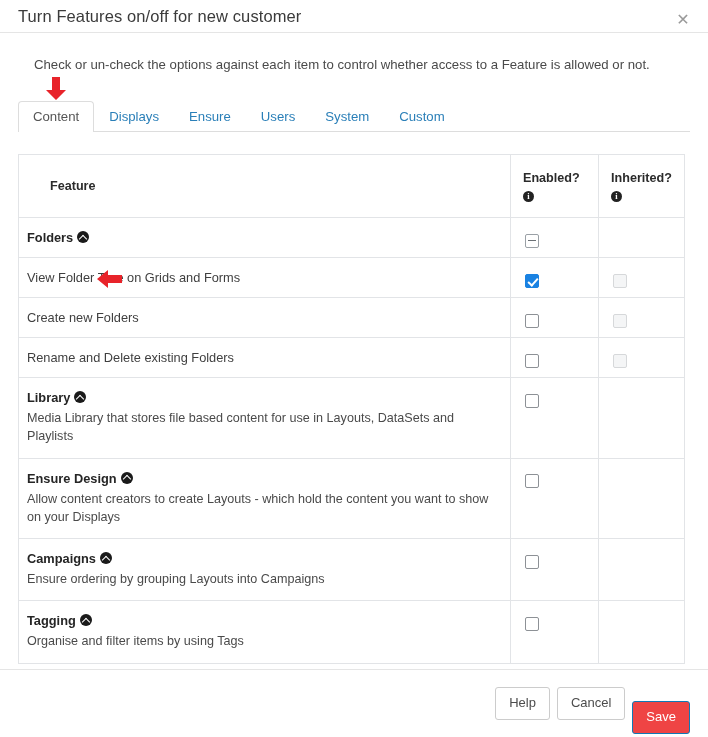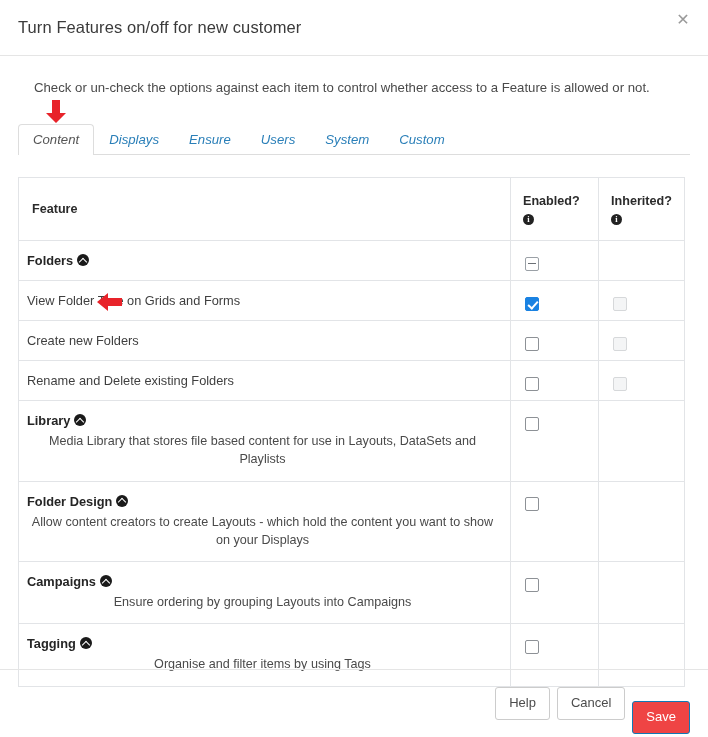--- a/index.html
+++ b/index.html
@@ -8,21 +8,21 @@
     width: 708px; height: 737px;
     background: #ffffff;
     font-family: "Liberation Sans", sans-serif;
     color: #333333;
     overflow: hidden;
   }
 
   
   .modal-header {
     position: relative;
-    height: 56px;
+    height: 33px;
     border-bottom: 1px solid #e5e5e5;
     display: flex;
     align-items: center;
     padding: 0 18px;
   }
   .modal-title {
     font-size: 16.5px;
     font-weight: 400;
     color: #3b3b3b;
     letter-spacing: 0.1px;
@@ -55,21 +55,20 @@
   }
 
   
   .tabs-wrap { position: relative; margin-top: 27px; }
   .tabs {
     display: flex;
     align-items: flex-end;
     border-bottom: 1px solid #dddddd;
     padding-left: 0;
     height: 31px;
-    font-style: italic;
   }
   .tab {
     font-size: 13.2px;
     padding: 6px 14px 7px 14px;
     color: #2a7fb8;
     cursor: pointer;
     border: 1px solid transparent;
     border-bottom: none;
     margin-bottom: -1px;
     background: transparent;
@@ -117,21 +116,21 @@
     font-weight: bold;
     color: #2b2b2b;
     text-align: left;
     vertical-align: middle;
     height: 58px;
   }
   .col-feature { width: 492px; }
   .col-enabled { width: 88px; }
   .col-inherited { width: 86px; }
 
-  th.col-feature { vertical-align: middle; padding-left: 13px; }
+  th.col-feature { vertical-align: middle; padding-left: 31px; }
   th.col-enabled, th.col-inherited { vertical-align: top; padding-top: 14px; }
 
   .th-stack { display: block; line-height: 1.55; }
 
   .info-icon {
     display: inline-block;
     width: 11px; height: 11px;
     border-radius: 50%;
     background: #222222;
     color: #ffffff;
@@ -159,21 +158,20 @@
     font-weight: bold;
     font-size: 12.8px;
     color: #252525;
   }
   .feat-name.sub { font-weight: normal; color: #3f3f3f; }
   .feat-desc {
     font-size: 12.6px;
     color: #4a4a4a;
     margin-top: 4px;
     line-height: 1.45;
-    text-align: center;
   }
 
   .toggle-icon {
     display: inline-block;
     width: 12px; height: 12px;
     border-radius: 50%;
     background: #1a1a1a;
     position: relative;
     vertical-align: -1px;
     margin-left: 4px;
@@ -325,21 +323,21 @@
           <td class="cell-feature"><span class="feat-name sub">Rename and Delete existing Folders</span></td>
           <td class="cell-check"><span class="cb"></span></td>
           <td class="cell-check"><span class="cb disabled"></span></td>
         </tr>
         <tr class="row-group">
           <td class="cell-feature"><span class="feat-name">Library</span><span class="toggle-icon"></span><div class="feat-desc">Media Library that stores file based content for use in Layouts, DataSets and Playlists</div></td>
           <td class="cell-check"><span class="cb"></span></td>
           <td class="cell-check"></td>
         </tr>
         <tr class="row-group">
-          <td class="cell-feature"><span class="feat-name">Folder Design</span><span class="toggle-icon"></span><div class="feat-desc">Allow content creators to create Layouts - which hold the content you want to show on your Displays</div></td>
+          <td class="cell-feature"><span class="feat-name">Ensure Design</span><span class="toggle-icon"></span><div class="feat-desc">Allow content creators to create Layouts - which hold the content you want to show on your Displays</div></td>
           <td class="cell-check"><span class="cb"></span></td>
           <td class="cell-check"></td>
         </tr>
         <tr class="row-group">
           <td class="cell-feature"><span class="feat-name">Campaigns</span><span class="toggle-icon"></span><div class="feat-desc">Ensure ordering by grouping Layouts into Campaigns</div></td>
           <td class="cell-check"><span class="cb"></span></td>
           <td class="cell-check"></td>
         </tr>
         <tr class="row-group">
           <td class="cell-feature"><span class="feat-name">Tagging</span><span class="toggle-icon"></span><div class="feat-desc">Organise and filter items by using Tags</div></td>

